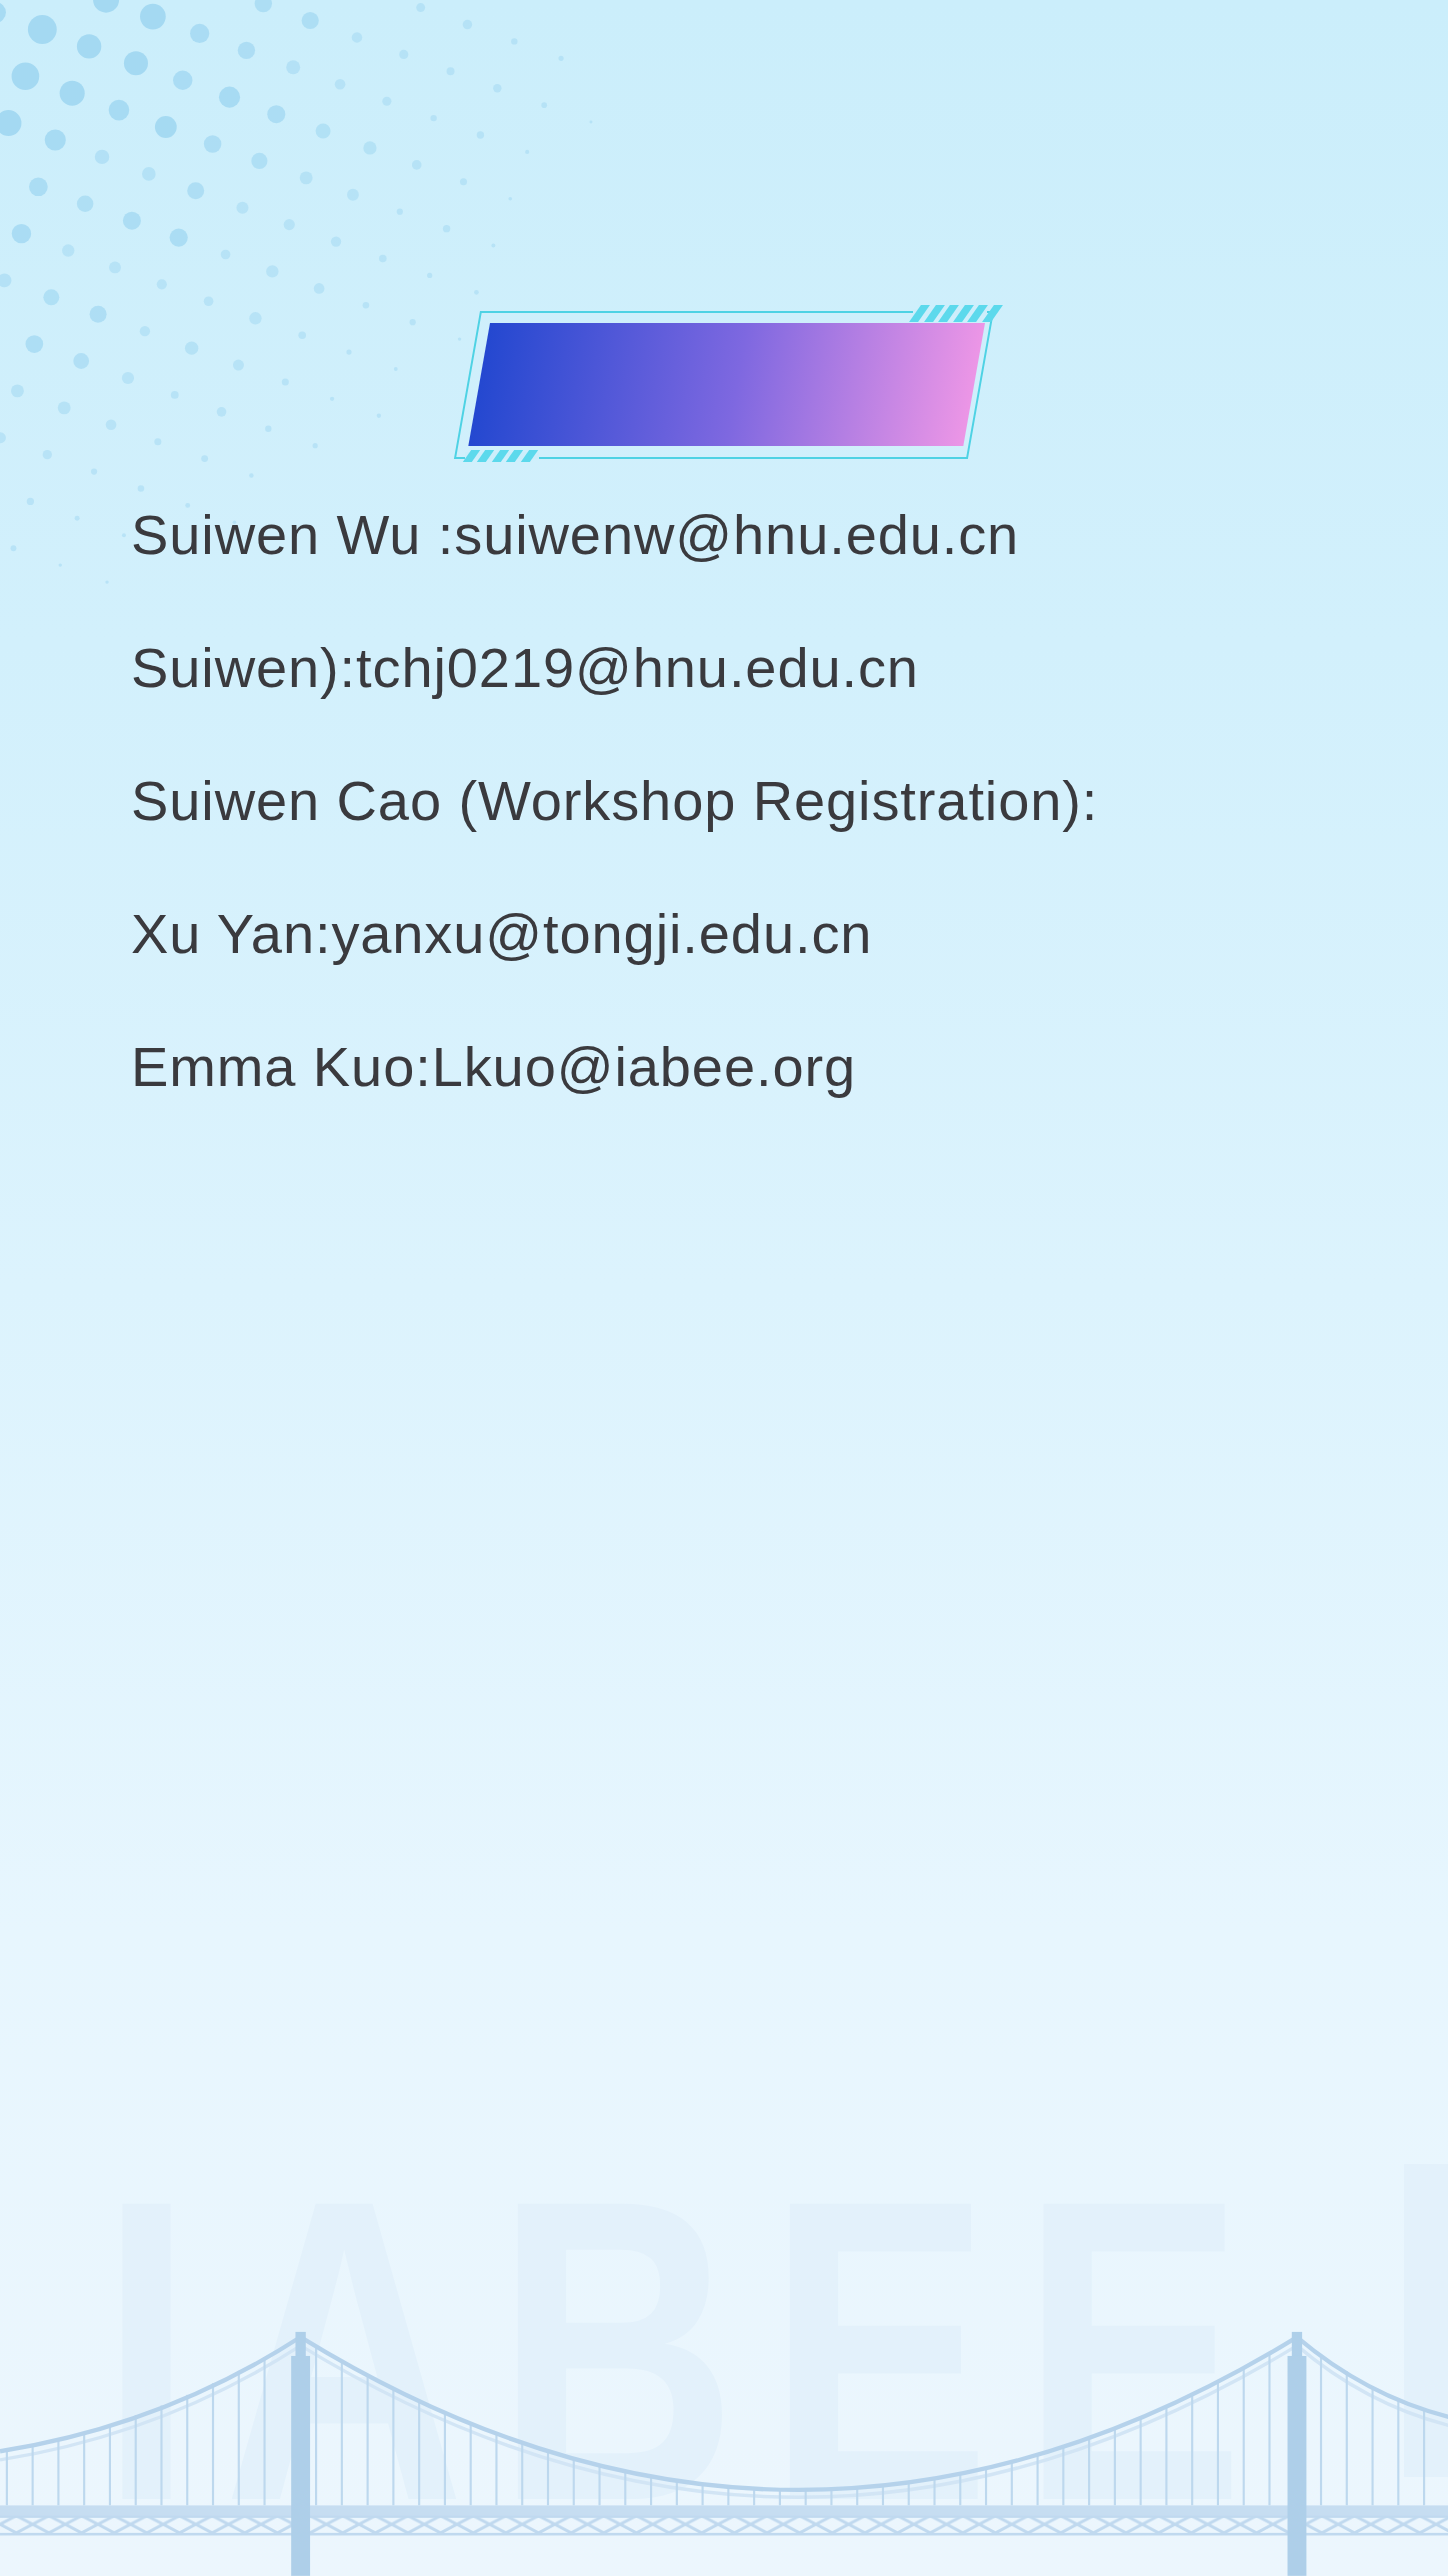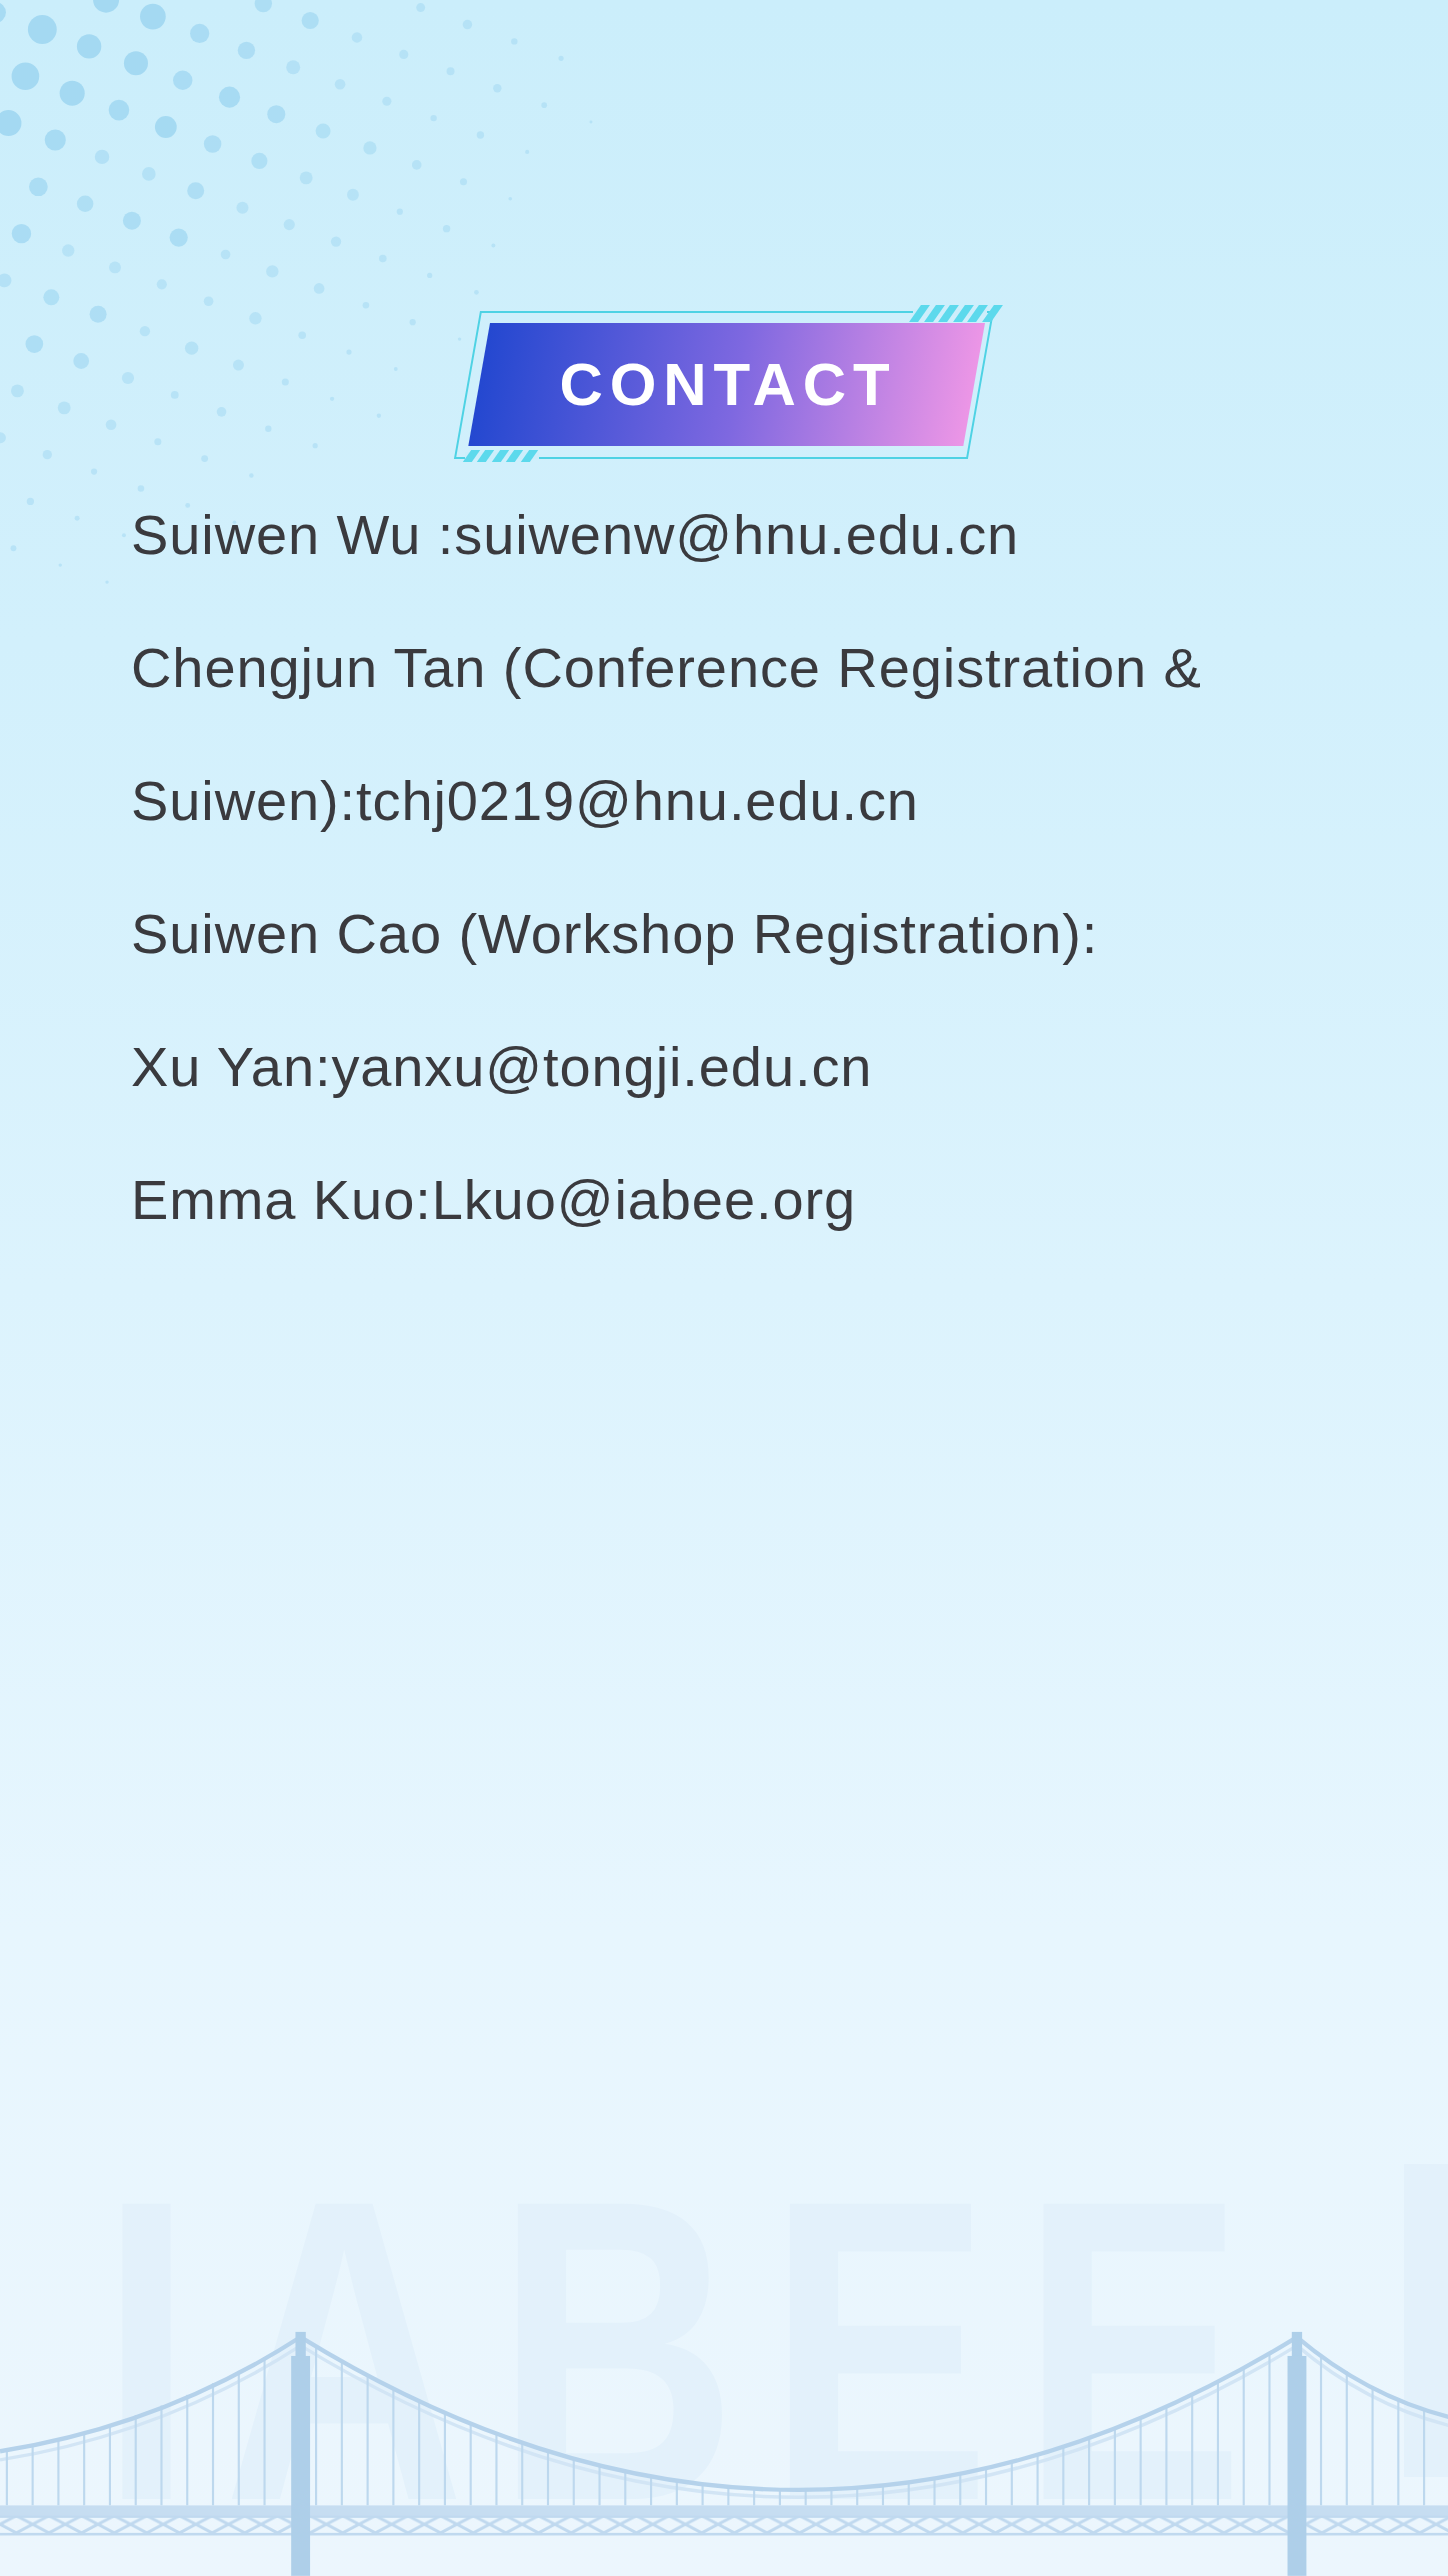--- a/index.html
+++ b/index.html
@@ -177,26 +177,24 @@
         <div class="st"></div>
         <div class="st"></div>
     </div>
     <div class="hatch bottom">
       <div class="st"></div>
         <div class="st"></div>
         <div class="st"></div>
       <div class="st"></div>
         <div class="st"></div>
     </div>
-    <div class="banner-label">CONTACT</div>
   </div>
 
   <div class="contacts">
     <div class="contact-line">Suiwen Wu :suiwenw@hnu.edu.cn</div>
-    <div class="contact-line">Chengjun Tan (Conference Registration &amp;</div>
     <div class="contact-line">Suiwen):tchj0219@hnu.edu.cn</div>
     <div class="contact-line">Suiwen Cao (Workshop Registration):</div>
     <div class="contact-line">Xu Yan:yanxu@tongji.edu.cn</div>
     <div class="contact-line">Emma Kuo:Lkuo@iabee.org</div>
   </div>
 
   <div class="watermark">IABEE</div>
   <div class="watermark-part"></div>
 
   <svg class="bridge-svg" width="1449" height="258" viewBox="0 0 1687 300">

